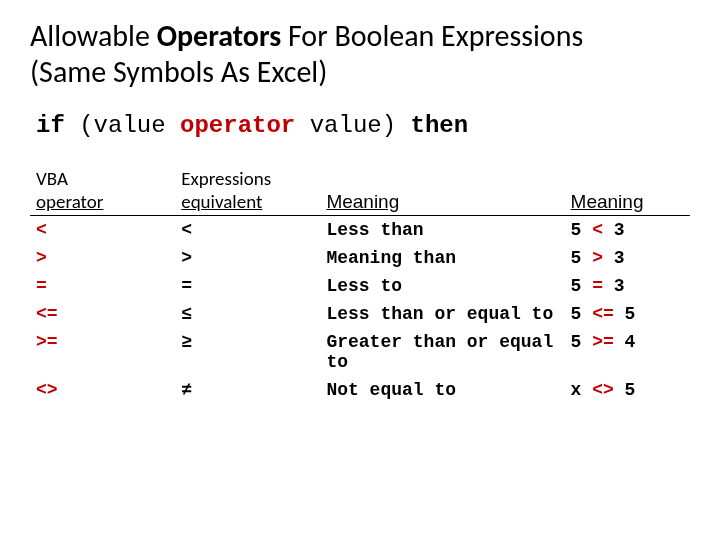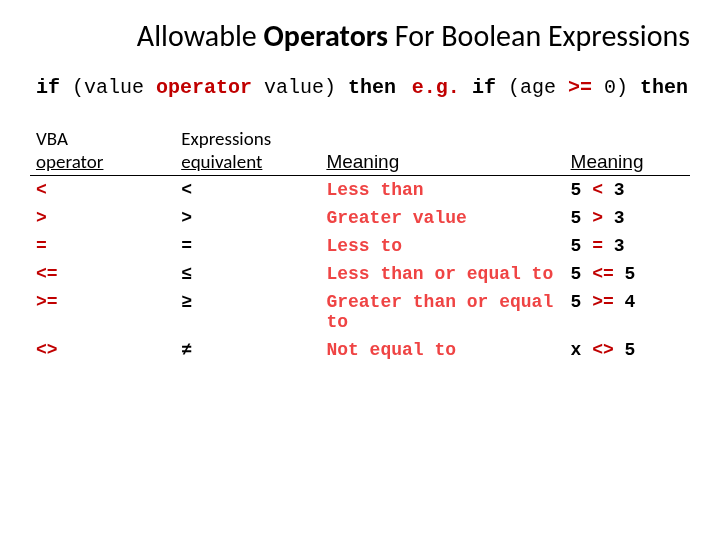--- a/index.html
+++ b/index.html
@@ -11,32 +11,32 @@
     font-family: Calibri, "Segoe UI", Arial, sans-serif;
     color: #000;
   }
   .slide {
     padding: 18px 30px 0 30px;
     box-sizing: border-box;
   }
   .title {
     font-size: 30px;
     line-height: 1.2;
-    text-align: right;
+    text-align: left;
     margin: 0 0 22px 0;
     font-weight: 400;
   }
   .title .b { font-weight: 700; }
 
   .syntax-row {
     display: flex;
     justify-content: space-between;
     align-items: baseline;
     font-family: "Consolas", "Courier New", monospace;
-    font-size: 20px;
+    font-size: 24px;
     margin: 0 2px 28px 6px;
   }
   .syntax-row .lhs {}
   .syntax-row .rhs {}
   .kw { color: #000; font-weight: 700; }
   .op { color: #c00000; font-weight: 700; }
   .eg-prefix { color: #c00000; font-weight: 700; }
 
   table.ops {
     border-collapse: collapse;
@@ -70,43 +70,38 @@
   table.ops th.hdr-example {
     font-family: Liberation Sans, sans-serif;
   }
   table.ops td {
     padding: 4px 6px;
     vertical-align: top;
     font-weight: 700;
   }
   table.ops td.vba { color: #c00000; }
   table.ops td.math { color: #000; }
-  table.ops td.meaning { color: #ef4444; font-weight: 700; }
+  table.ops td.meaning { color: #000000; font-weight: 700; }
   table.ops td.example { color: #000; white-space: nowrap; }
   table.ops td.example .op { color: #c00000; font-weight: 700; }
 </style>
 </head>
 <body>
 
 <div class="slide">
 
   <h1 class="title">
     <span>Allowable </span><span class="b">Operators</span><span> For Boolean Expressions</span><br>
+    <span>(Same Symbols As Excel)</span>
   </h1>
 
   <div class="syntax-row">
     <div class="lhs">
       <span class="kw">if</span>
       <span>(value </span><span class="op">operator</span><span> value)</span>
-      <span class="kw">then</span>
-    </div>
-    <div class="rhs">
-      <span class="eg-prefix">e.g.</span>
-      <span class="kw">if</span>
-      <span>(age </span><span class="op">&gt;=</span><span> 0)</span>
       <span class="kw">then</span>
     </div>
   </div>
 
   <table class="ops">
     <colgroup>
       <col class="c1">
         <col class="c2">
         <col class="c3">
         <col class="c4">
@@ -128,21 +123,21 @@
     <tbody>
       <tr>
         <td class="vba">&lt;</td>
         <td class="math">&lt;</td>
         <td class="meaning">Less than</td>
         <td class="example"><span>5 </span><span class="op">&lt;</span><span> 3</span></td>
       </tr>
       <tr>
         <td class="vba">&gt;</td>
         <td class="math">&gt;</td>
-        <td class="meaning">Greater value</td>
+        <td class="meaning">Meaning than</td>
         <td class="example"><span>5 </span><span class="op">&gt;</span><span> 3</span></td>
       </tr>
       <tr>
         <td class="vba">=</td>
         <td class="math">=</td>
         <td class="meaning">Less to</td>
         <td class="example"><span>5 </span><span class="op">=</span><span> 3</span></td>
       </tr>
       <tr>
         <td class="vba">&lt;=</td>

